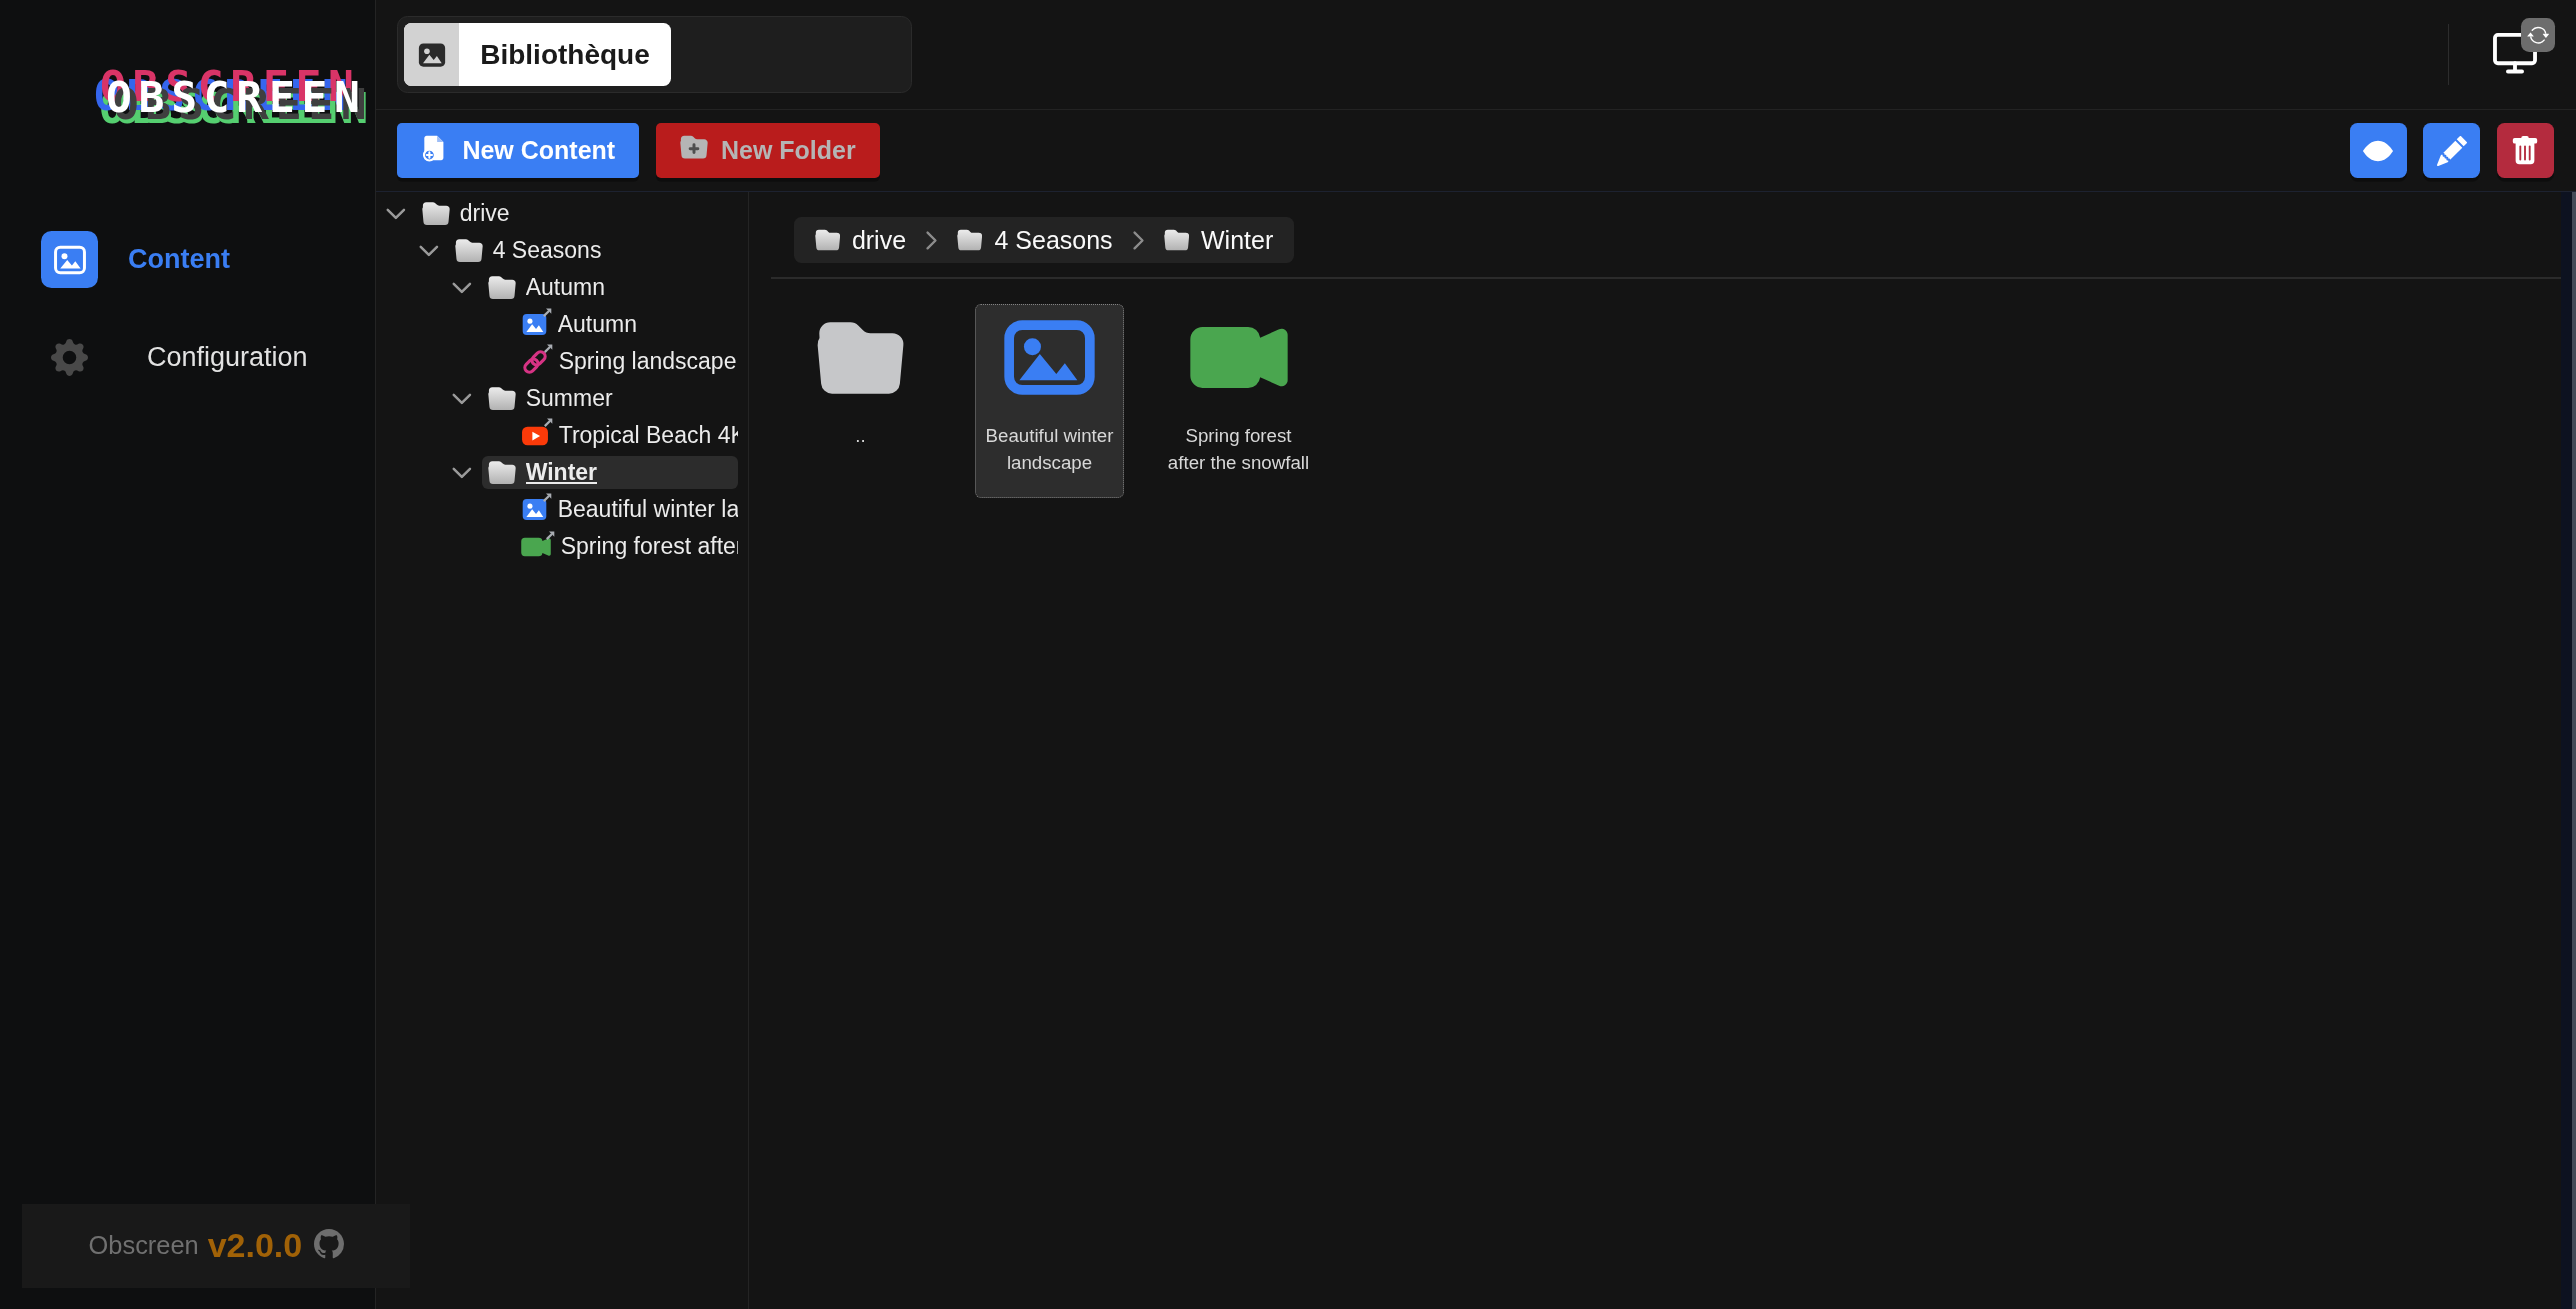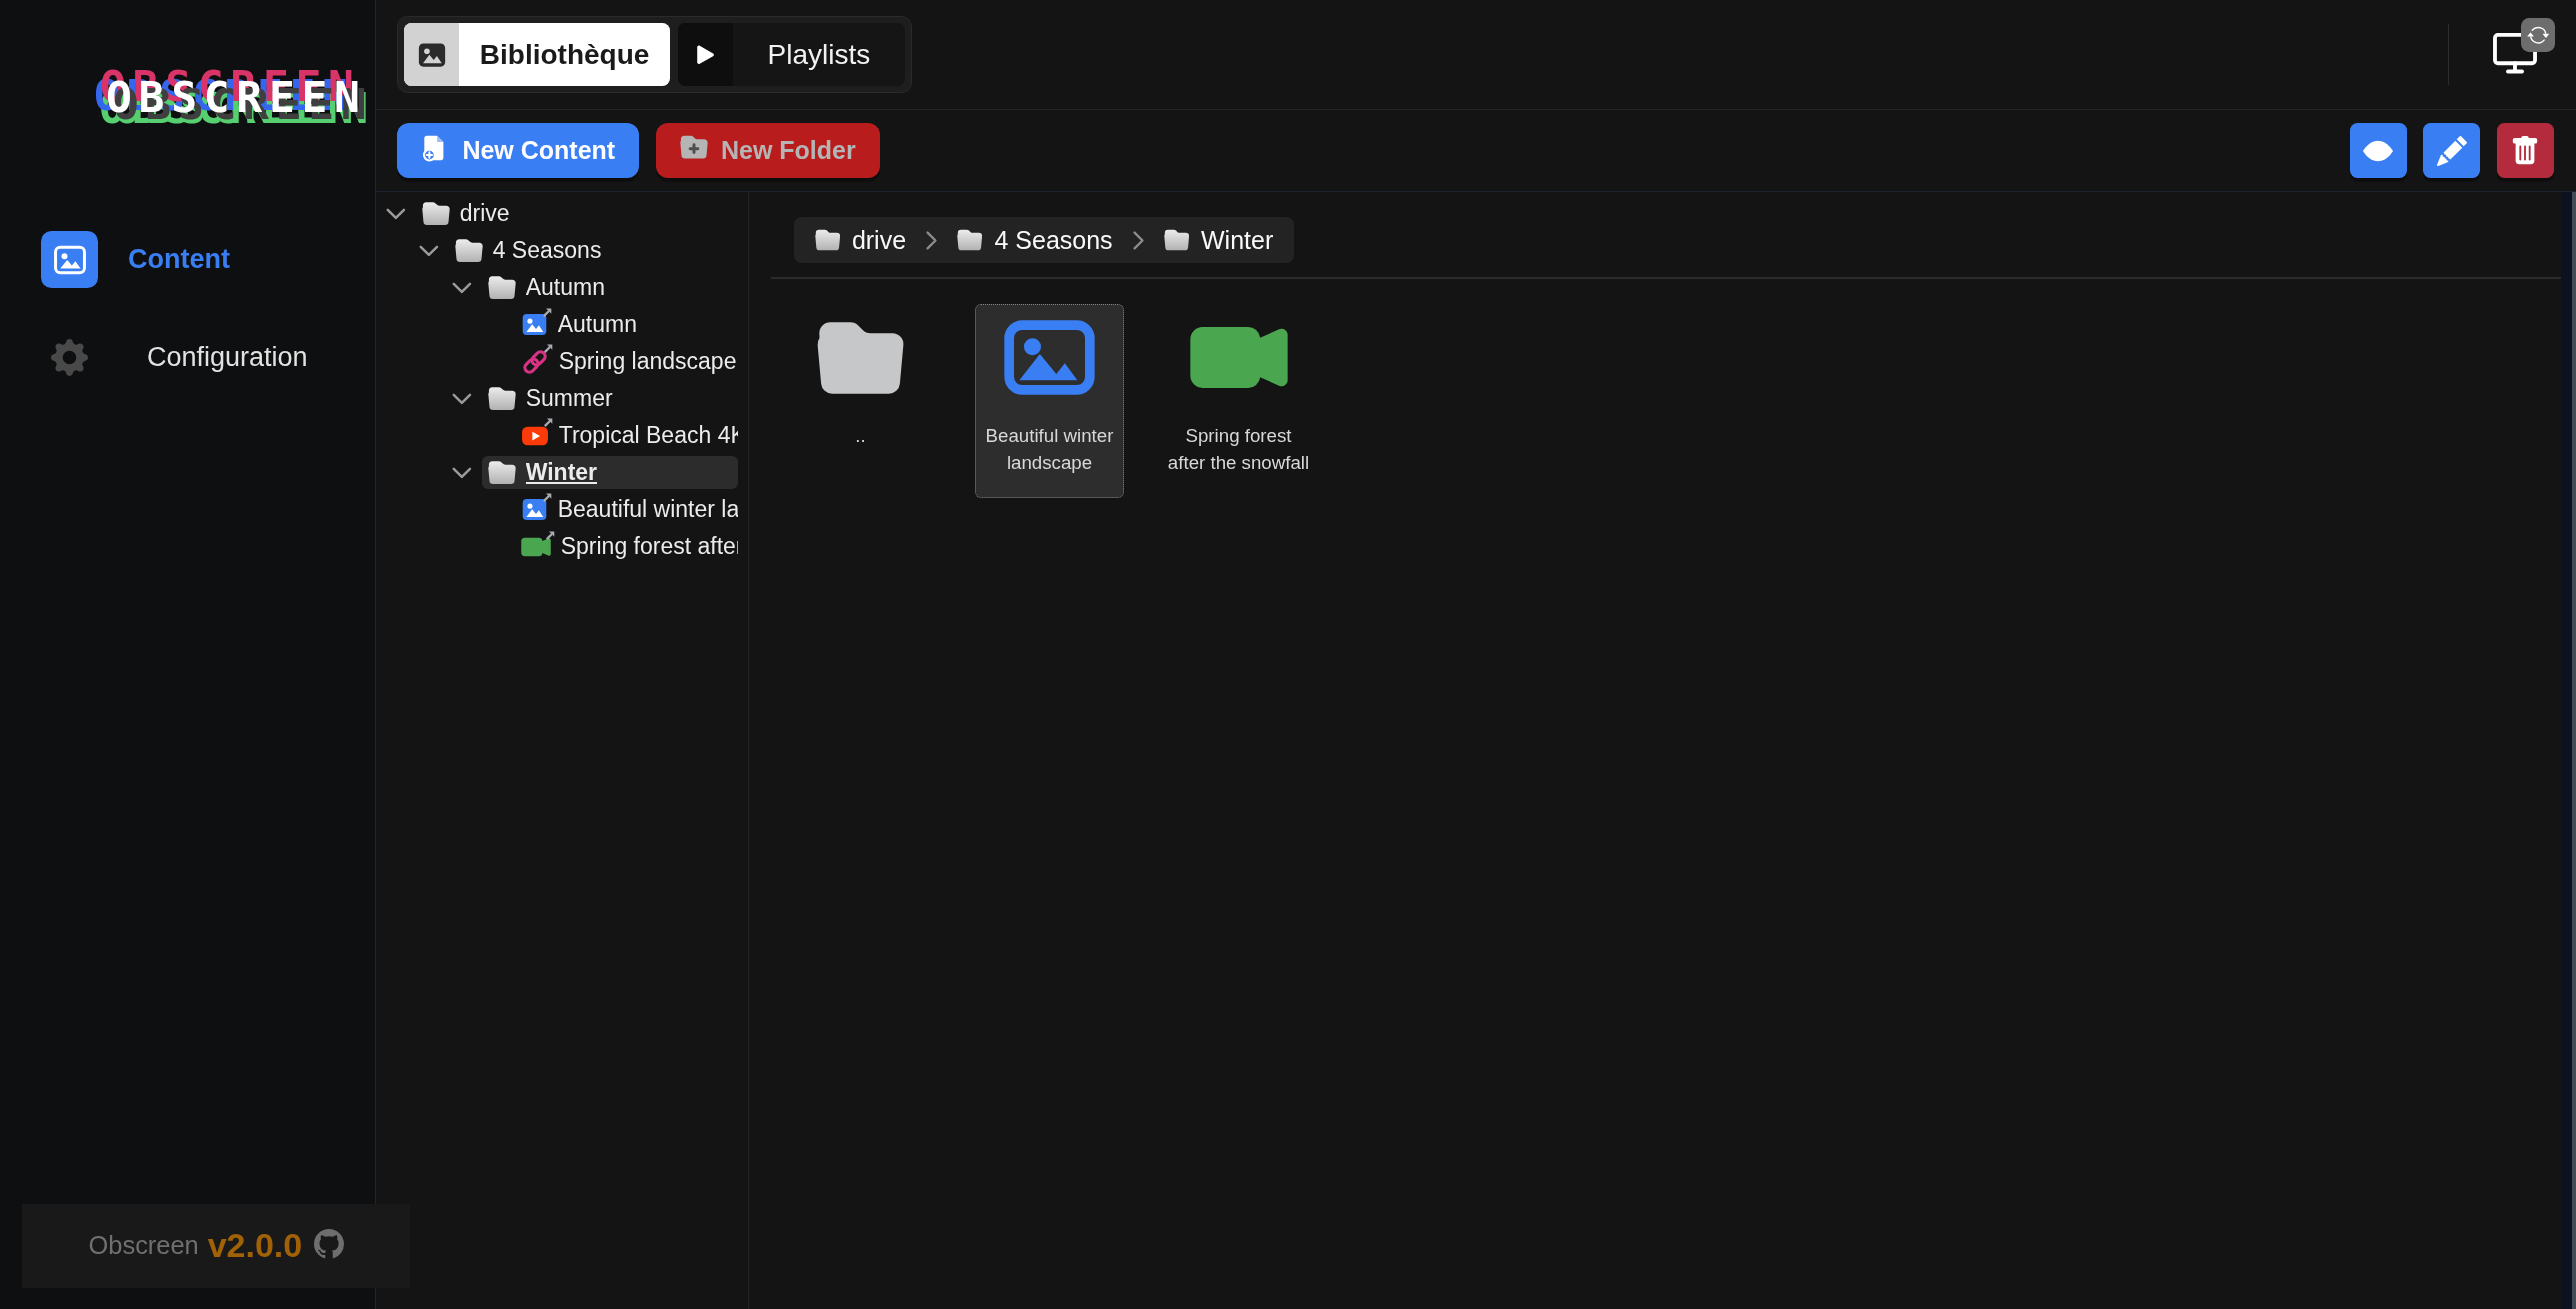--- a/index.html
+++ b/index.html
@@ -38,21 +38,21 @@
   .tab.inactive { width:228px; background:#151515; }
   .tab.inactive .tab-icon-cell { background:#0e0e0e; }
   .tab.inactive .tab-label { color:#f2f2f2; }
   .topbar-right { margin-left:auto; display:flex; align-items:center; }
   .topbar-divider { width:1.5px; height:61px; background:#2d2d2d; margin-right:42px; }
   .screen-btn { position:relative; margin-right:37px; cursor:pointer; }
   .screen-badge { position:absolute; top:-13.4px; right:-16.4px; width:34px; height:34px; background:#6d6d6d;
                   border-radius:8.2px; display:flex; align-items:center; justify-content:center; }
 
   .toolbar { height:82px; border-bottom:1.5px solid #1d2230; display:flex; align-items:center; padding:0 22.4px 0 21px; gap:16.4px; flex:none; }
-  .btn { height:55px; border:none; border-radius:12px; display:flex; align-items:center; gap:13.4px; padding:0 24px;
+  .btn { height:55px; border:none; border-radius:5px; display:flex; align-items:center; gap:13.4px; padding:0 24px;
          font-family:inherit; font-size:25px; font-weight:700; cursor:pointer; box-shadow:0 3.7px 0 rgba(0,0,0,.3); }
   .btn-primary { background:#3a7ef3; color:#fff; }
   .btn-disabled { background:#b91c1c; color:#b5b5b5; }
   .toolbar-spacer { flex:1; }
   .icon-btn { width:57px; height:55px; border:none; border-radius:7.5px; display:flex; align-items:center; justify-content:center;
               cursor:pointer; box-shadow:0 3.7px 0 rgba(0,0,0,.3); }
   .icon-btn.blue { background:#3a7ef3; }
   .icon-btn.red { background:#b42b3e; }
 
   
@@ -124,28 +124,20 @@
       <div class="tabs" id="tabs">
           <div class="tab active">
             <span class="tab-icon-cell">
               <svg width="30" height="30" viewBox="0 0 16 16" xmlns="http://www.w3.org/2000/svg">
                 <rect x="1" y="1.8" width="14" height="12.4" rx="2.4" fill="#2b2b2b"></rect>
                 <circle cx="5.3" cy="6" r="1.5" fill="#d2d2d2"></circle>
                 <path d="M3.2 12.4 6.6 7.9l2.3 2.7 1.7-2.1 2.6 3.9z" fill="#d2d2d2"></path>
               </svg>
             </span>
                  <span class="tab-label">Bibliothèque</span>
-          </div>
-          <div class="tab inactive">
-            <span class="tab-icon-cell">
-              <svg width="30" height="30" viewBox="0 0 16 16" xmlns="http://www.w3.org/2000/svg">
-                <path fill="#fff" d="M12.3 8.6 5.2 12.7c-.6.35-1.35-.08-1.35-.78V3.8c0-.7.75-1.13 1.35-.78l7.1 4.12a.9.9 0 0 1 0 1.56z"></path>
-              </svg>
-            </span>
-                 <span class="tab-label">Playlists</span>
           </div>
         </div>
       <div class="topbar-right">
         <div class="topbar-divider"></div>
         <div class="screen-btn" id="screen-btn"><svg width="48" height="43" viewBox="0 0 16 14.6" xmlns="http://www.w3.org/2000/svg">
               <rect x="1.2" y="1" width="13.6" height="9.6" rx="1" fill="none" stroke="#fff" stroke-width="1.3"></rect>
               <path d="M5.6 13.4h4.8M8 10.6v2.8" stroke="#fff" stroke-width="1.3" stroke-linecap="round"></path>
             </svg><span class="screen-badge">
               <svg width="22.4" height="22.4" viewBox="0 0 16 16" xmlns="http://www.w3.org/2000/svg">
                 <g fill="#fff">

